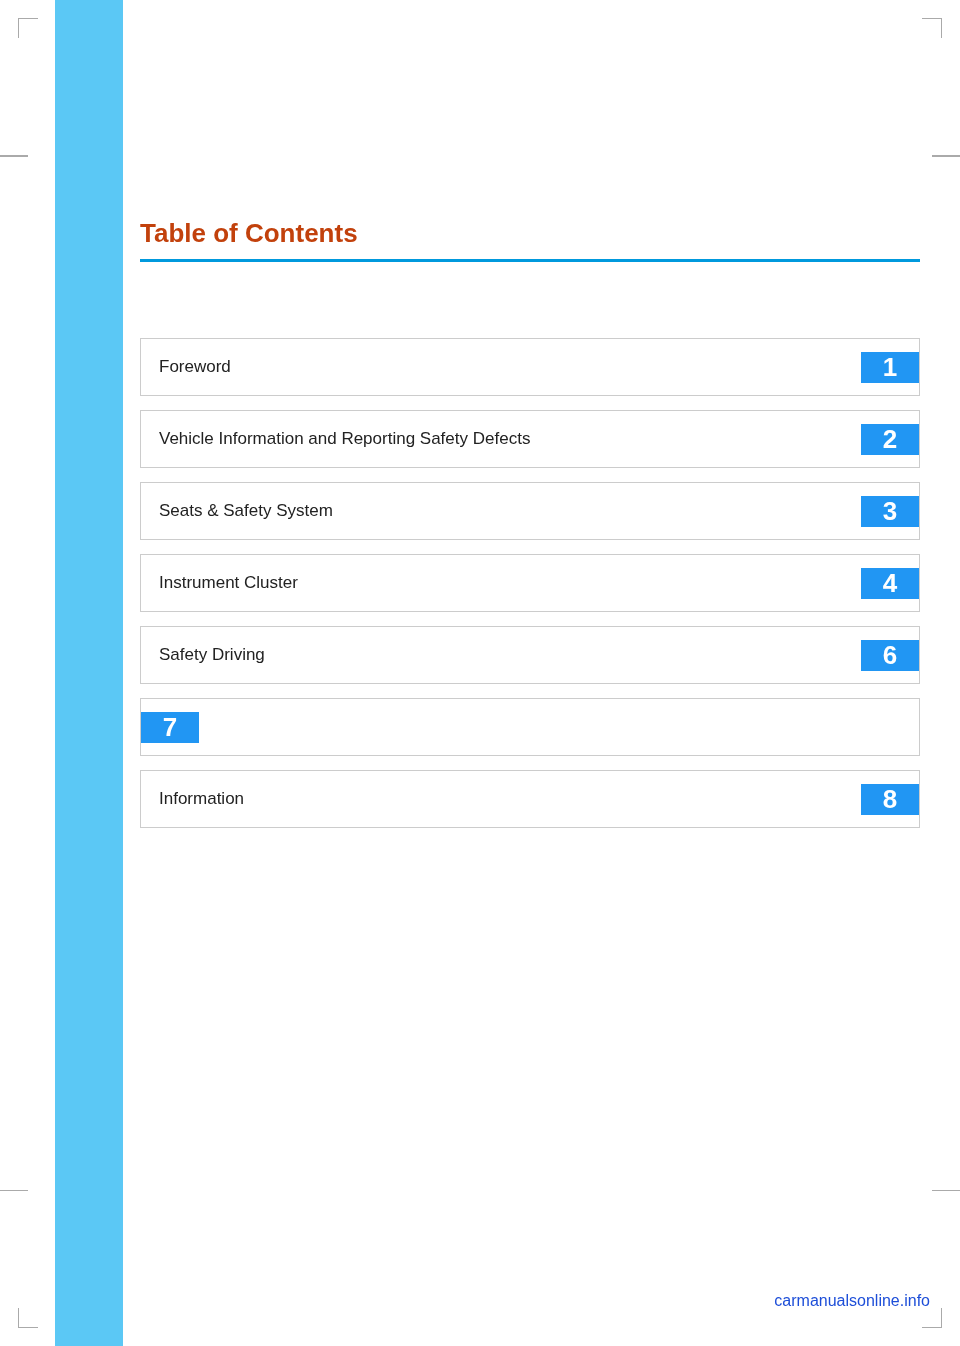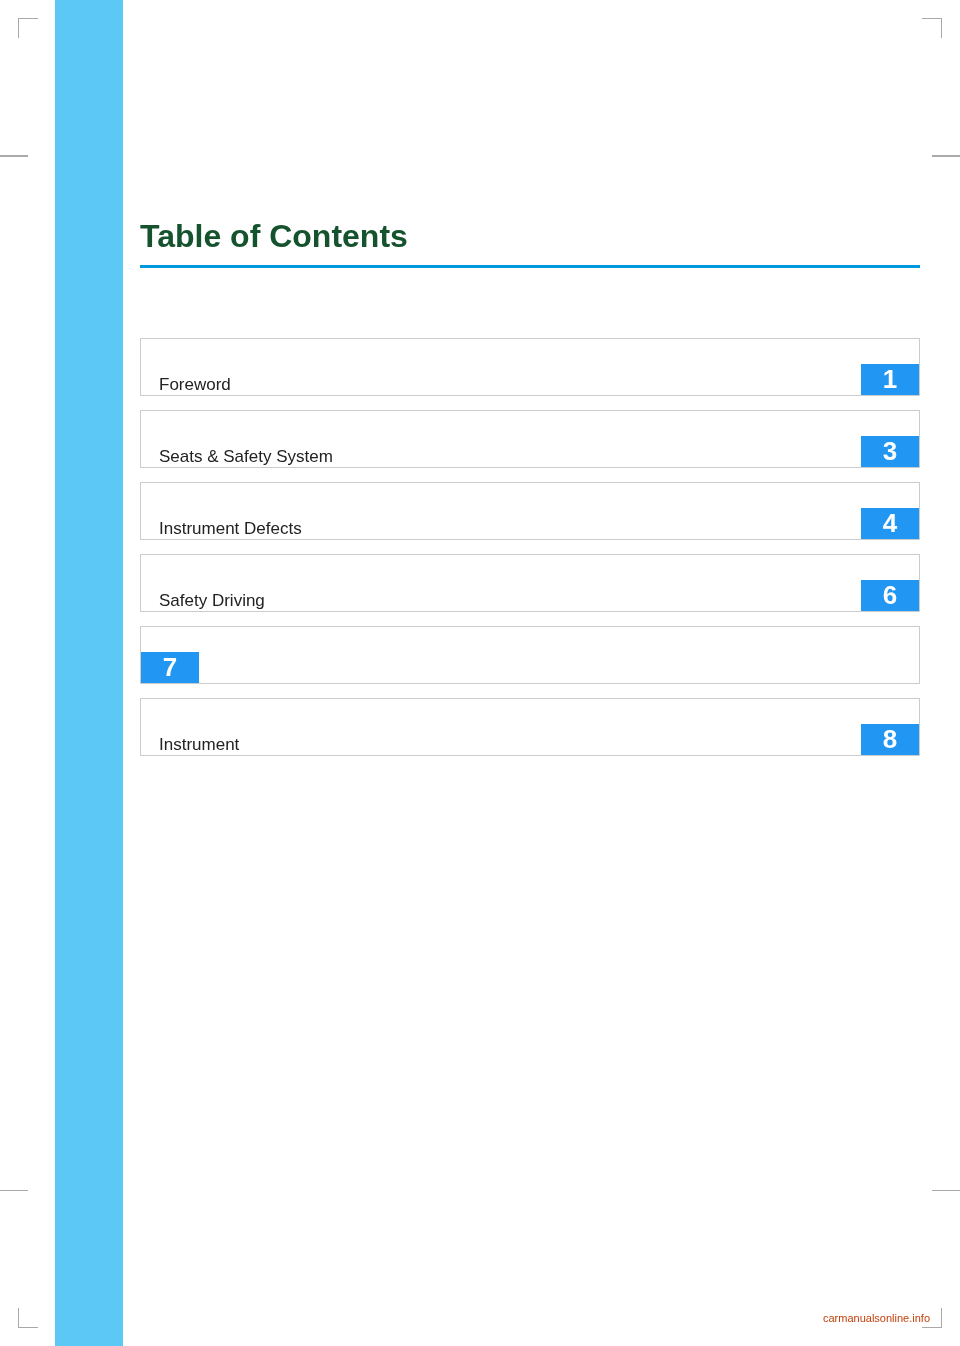--- a/index.html
+++ b/index.html
@@ -101,43 +101,43 @@
 
     
     .title-section {
       position: absolute;
       top: 218px;
       left: 0;
       right: 0;
     }
 
     .page-title {
-      font-size: 32px;
+      font-size: 26px;
       font-weight: bold;
-      color: #14532d;
+      color: #c2410c;
       margin-bottom: 10px;
     }
 
     .title-underline {
       height: 2.5px;
       background: #0099dd;
       width: 100%;
     }
 
     
     .toc-entries {
       position: absolute;
       top: 338px;
       left: 0;
       right: 0;
     }
 
     .toc-entry {
       display: flex;
-      align-items: flex-end;
+      align-items: center;
       margin-bottom: 14px;
       border: 1px solid #ccc;
       height: 58px;
     }
 
     .toc-label {
       flex: 1;
       display: flex;
       align-items: center;
       padding: 0 18px;
@@ -154,24 +154,24 @@
       justify-content: center;
       font-size: 26px;
       font-weight: bold;
       color: #ffffff;
       flex-shrink: 0;
     }
 
     
     .watermark {
       position: absolute;
-      bottom: 22px;
+      bottom: 36px;
       right: 30px;
-      font-size: 11px;
-      color: #c2410c;
+      font-size: 16px;
+      color: #1d4ed8;
     }
   </style>
 </head>
 <body>
 
 <div class="corner-mark top-left"></div>
 <div class="corner-mark top-right"></div>
 <div class="corner-mark bottom-left"></div>
 <div class="corner-mark bottom-right"></div>
 
@@ -188,35 +188,39 @@
     <div class="page-title">Table of Contents</div>
     <div class="title-underline"></div>
   </div>
 
   <div class="toc-entries" id="toc-container">
   <div class="toc-entry">
         <div class="toc-label">Foreword</div>
         <div class="toc-number">1</div>
       </div>
       <div class="toc-entry">
+        <div class="toc-label">Vehicle Information and Reporting Safety Defects</div>
+        <div class="toc-number">2</div>
+      </div>
+      <div class="toc-entry">
         <div class="toc-label">Seats &amp; Safety System</div>
         <div class="toc-number">3</div>
       </div>
       <div class="toc-entry">
-        <div class="toc-label">Instrument Defects</div>
+        <div class="toc-label">Instrument Cluster</div>
         <div class="toc-number">4</div>
       </div>
       <div class="toc-entry">
         <div class="toc-label">Safety Driving</div>
         <div class="toc-number">6</div>
       </div>
       <div class="toc-entry">
         <div class="toc-number">7</div>
       </div>
       <div class="toc-entry">
-        <div class="toc-label">Instrument</div>
+        <div class="toc-label">Information</div>
         <div class="toc-number">8</div>
       </div>
     </div>
 
 </div>
 
 <div class="watermark">carmanualsonline.info</div>
 
 </body></html>

